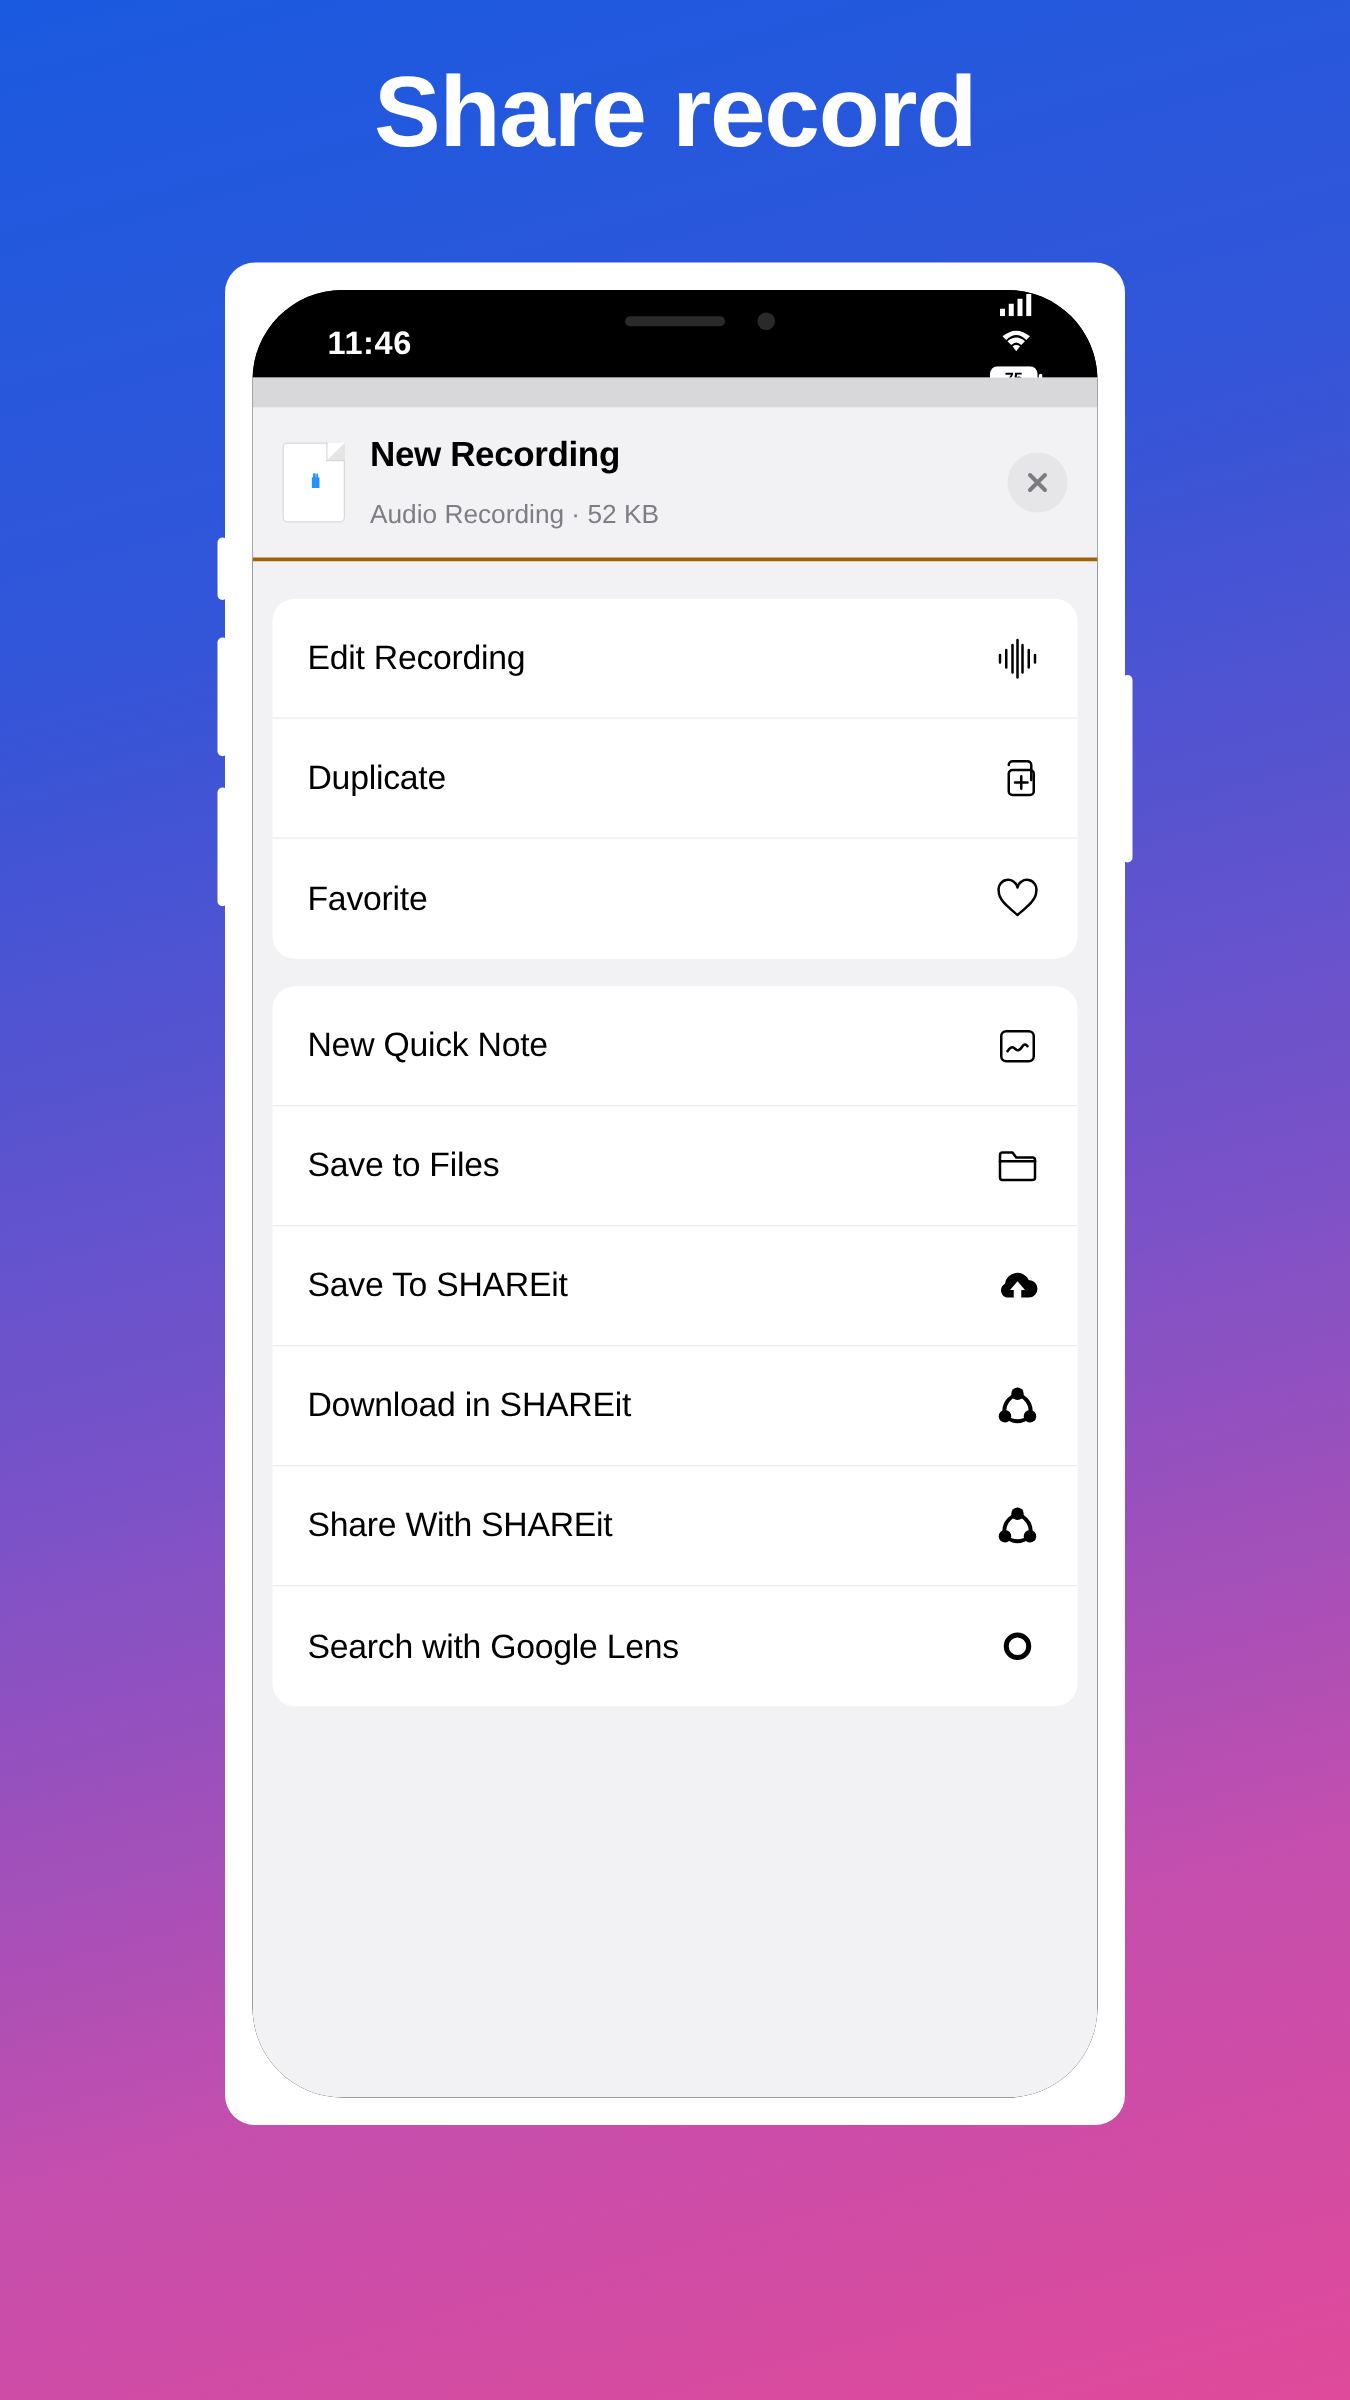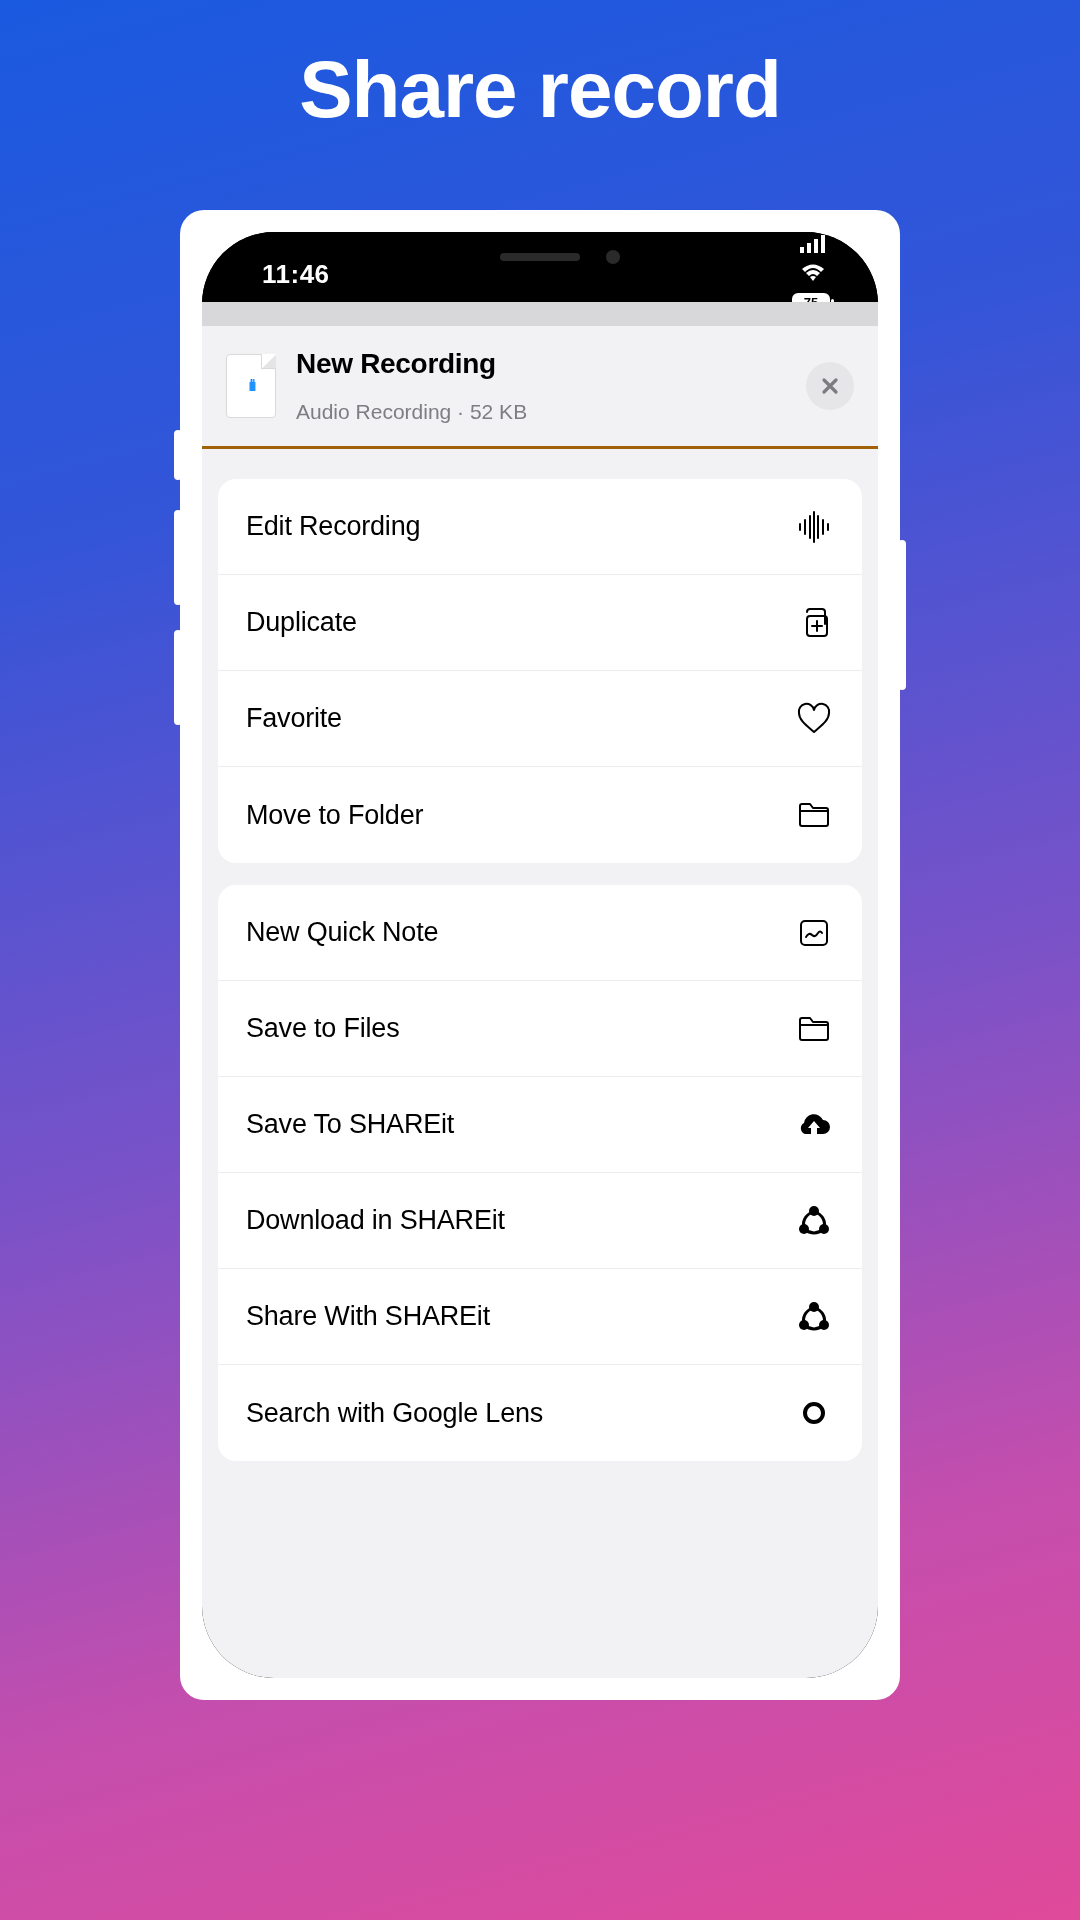--- a/index.html
+++ b/index.html
@@ -233,29 +233,20 @@
             </span>
           </div>
           <div class="action-row">
             <span class="action-label">Favorite</span>
             <span class="action-icon">
               <svg viewBox="0 0 36 36">
                   <path d="M18 31 C 10 24 3 19 3 12 A7 7 0 0 1 18 9 A7 7 0 0 1 33 12 C33 19 26 24 18 31 Z"></path>
                 </svg>
             </span>
           </div>
-          <div class="action-row">
-            <span class="action-label">Move to Folder</span>
-            <span class="action-icon">
-              <svg viewBox="0 0 36 36">
-                  <path d="M4 9 a2 2 0 0 1 2 -2 h8 l3 4 h13 a2 2 0 0 1 2 2 v14 a2 2 0 0 1 -2 2 h-24 a2 2 0 0 1 -2 -2 z"></path>
-                  <path d="M4 14 h28"></path>
-                </svg>
-            </span>
-          </div>
         </div>
 
         <div class="action-group">
           <div class="action-row">
             <span class="action-label">New Quick Note</span>
             <span class="action-icon">
               <svg viewBox="0 0 36 36">
                   <rect x="5" y="6" width="26" height="24" rx="4"></rect>
                   <path d="M10 22 q3 -5 6 -2 q3 3 6 -2 q2 -3 4 0"></path>
                 </svg>

